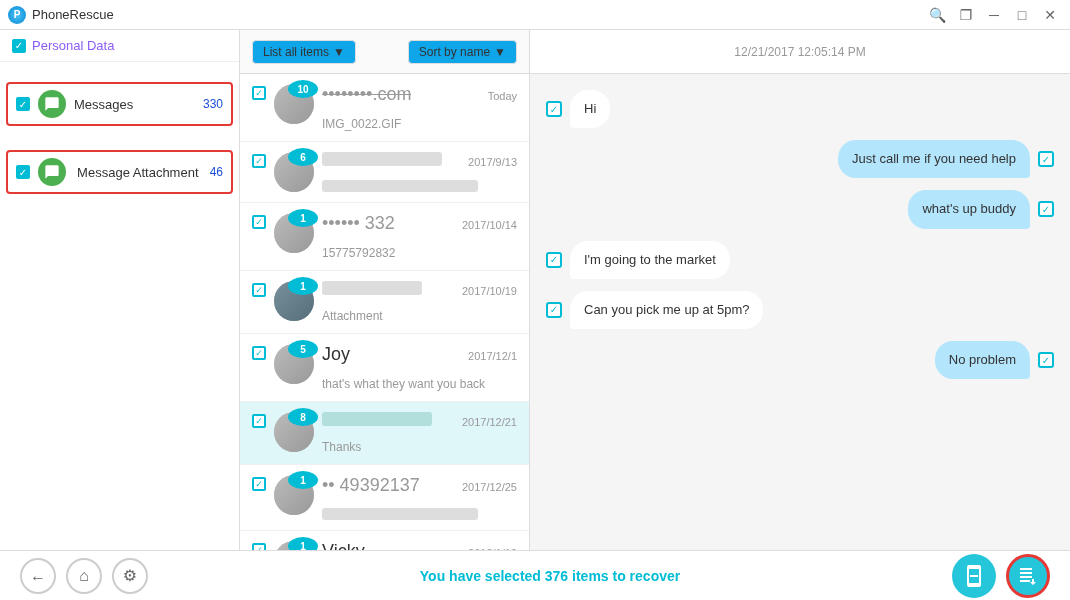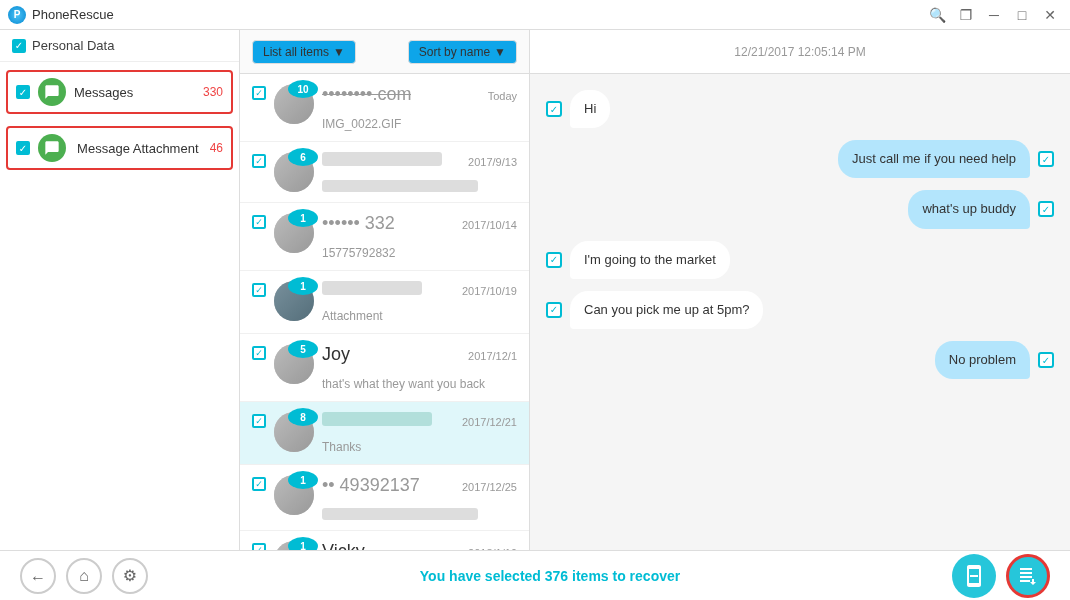--- a/index.html
+++ b/index.html
@@ -15,29 +15,29 @@
 
     
     .main { display: flex; flex: 1; overflow: hidden; }
 
     
     .sidebar { width: 240px; background: #fff; border-right: 1px solid #ddd; display: flex; flex-direction: column; }
     .sidebar-header { padding: 8px 12px; display: flex; align-items: center; gap: 6px; border-bottom: 1px solid #eee; }
     .sidebar-header-checkbox { width: 14px; height: 14px; border: 2px solid #00bcd4; border-radius: 2px; background: #fff; display: flex; align-items: center; justify-content: center; }
     .sidebar-header-checkbox.checked { background: #00bcd4; }
     .sidebar-header-checkbox.checked::after { content: '✓'; color: white; font-size: 10px; }
-    .sidebar-header-label { font-size: 13px; color: #404040; font-weight: 500; }
+    .sidebar-header-label { font-size: 13px; color: #8b5cf6; font-weight: 500; }
     .sidebar-checkbox { width: 14px; height: 14px; border: 2px solid #00bcd4; border-radius: 2px; background: #00bcd4; display: flex; align-items: center; justify-content: center; flex-shrink: 0; }
     .sidebar-checkbox::after { content: '✓'; color: white; font-size: 10px; }
     .sidebar-icon { width: 28px; height: 28px; border-radius: 50%; display: flex; align-items: center; justify-content: center; flex-shrink: 0; }
     .sidebar-icon.messages { background: #4caf50; }
     .sidebar-icon.messages-attach { background: #4caf50; }
     .sidebar-icon svg { width: 16px; height: 16px; fill: white; }
     .sidebar-item-text { flex: 1; font-size: 13px; color: #333; }
-    .sidebar-item-count { font-size: 12px; color: #ef4444; }
+    .sidebar-item-count { font-size: 12px; color: #1d4ed8; }
 
     
     .list-panel { width: 290px; border-right: 1px solid #ddd; display: flex; flex-direction: column; background: #fff; }
     .list-toolbar { height: 44px; display: flex; align-items: center; justify-content: space-between; padding: 0 12px; border-bottom: 1px solid #ddd; background: #fafafa; }
     .dropdown-btn { display: flex; align-items: center; gap: 4px; padding: 4px 10px; border: 1px solid #ddd; border-radius: 4px; cursor: pointer; font-size: 12px; color: #333; background: #0ea5e9; }
     .list-items { flex: 1; overflow-y: auto; }
     .list-item { display: flex; align-items: flex-start; padding: 10px 12px; border-bottom: 1px solid #f0f0f0; cursor: pointer; gap: 8px; }
     .list-item.active { background: #e0f7fa; }
     .list-item-checkbox { width: 14px; height: 14px; border: 2px solid #00bcd4; border-radius: 2px; margin-top: 2px; flex-shrink: 0; background: #fff; display: flex; align-items: center; justify-content: center; }
     .list-item-checkbox.checked { background: #fff; }
@@ -102,21 +102,21 @@
 </div>
 
 <div class="main">
 
   <div class="sidebar">
     <div class="sidebar-header">
       <div class="sidebar-header-checkbox checked"></div>
       <span class="sidebar-header-label">Personal Data</span>
     </div>
 
-    <div style="border: 2px solid #e53935; border-radius: 4px; margin: 8px 6px; display: flex; align-items: center; gap: 8px; padding: 6px 8px; cursor: pointer;">
+    <div style="border: 2px solid #e53935; border-radius: 4px; margin: 20px 6px; display: flex; align-items: center; gap: 8px; padding: 6px 8px; cursor: pointer;">
       <div class="sidebar-checkbox"></div>
       <div class="sidebar-icon messages">
         <svg viewBox="0 0 24 24">
             <path d="M20 2H4c-1.1 0-2 .9-2 2v18l4-4h14c1.1 0 2-.9 2-2V4c0-1.1-.9-2-2-2z"></path>
           </svg>
       </div>
       <span class="sidebar-item-text">Messages</span>
       <span class="sidebar-item-count">330</span>
     </div>
 

